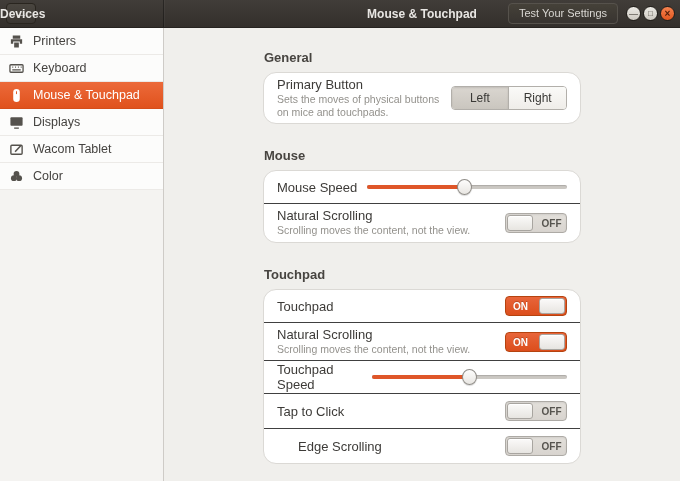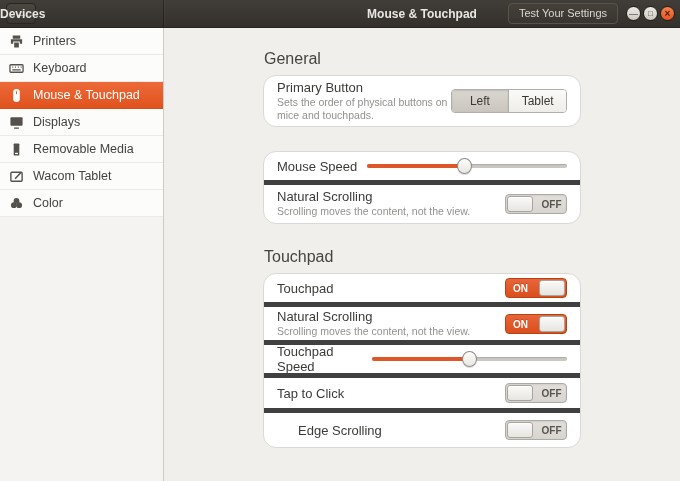--- a/index.html
+++ b/index.html
@@ -34,23 +34,23 @@
   .sidebar { width:164px; background:#f4f3f1; border-right:1px solid #cecbc7; }
   .side-item { height:27px; display:flex; align-items:center; gap:9px; padding-left:9px;
     background:#fcfcfb; border-bottom:1px solid #eceae7; color:#454340; font-size:12.5px; cursor:default; }
   .side-item .icon { width:15px; height:15px; color:#55524d; flex:0 0 auto; display:flex; }
   .side-item.selected { background:linear-gradient(#ec6a3a,#e0521d); border-bottom-color:#d54e1a; color:#fff; }
   .side-item.selected .icon { color:#fff; }
   .icon svg { width:15px; height:15px; }
 
   .content { flex:1; background:#f0efec; padding-top:22px; overflow:hidden; }
   .section { width:318px; margin:0 auto 24px; }
-  .section-title { font-size:16px; font-weight:normal; color:#474440; margin:0 0 7px 1px; }
+  .section-title { font-size:13px; font-weight:bold; color:#474440; margin:0 0 7px 1px; }
   .card { background:#fff; border:1px solid #dbd9d5; border-radius:13px; }
-  .row { display:flex; align-items:center; padding:0 13px; border-bottom:5px solid #404040; }
+  .row { display:flex; align-items:center; padding:0 13px; border-bottom:1px solid #404040; }
   .row:last-child { border-bottom:none; }
   .row-text { min-width:0; }
   .row-label { font-size:13px; color:#3d3b38; }
   .row-desc { font-size:10.5px; color:#93918c; margin-top:1px; line-height:1.25; }
   .r-h50 { height:50px; } .r-h38 { height:38px; } .r-h33 { height:33px; }
 
   
   .segmented { margin-left:auto; width:118px; height:24px; display:flex;
     border:1px solid #b2afaa; border-radius:4px; overflow:hidden; font-size:12px; color:#3a3936; }
   .seg-btn { flex:1; text-align:center; line-height:22px; background:linear-gradient(#fafaf8,#efede9); }
@@ -135,29 +135,20 @@
         <svg viewBox="0 0 16 16">
             <rect x="1.5" y="2.5" width="13" height="9" rx="1" fill="currentColor"></rect>
             <path stroke="currentColor" stroke-width="1.4" d="M5.5 14h5"></path>
           </svg>
       </span>
       <span>Displays</span>
     </div>
     <div class="side-item">
       <span class="icon">
         <svg viewBox="0 0 16 16">
-            <rect x="5" y="1.5" width="6" height="13" rx="1" fill="currentColor"></rect>
-            <rect x="6.5" y="11.5" width="3" height="1.4" fill="#fff"></rect>
-          </svg>
-      </span>
-      <span>Removable Media</span>
-    </div>
-    <div class="side-item">
-      <span class="icon">
-        <svg viewBox="0 0 16 16">
             <rect x="2" y="3.5" width="12" height="9.5" rx="1" fill="none" stroke="currentColor" stroke-width="1.5"></rect>
             <path stroke="currentColor" stroke-width="1.6" d="M6.5 10.5 13 3.5"></path>
           </svg>
       </span>
       <span>Wacom Tablet</span>
     </div>
     <div class="side-item">
       <span class="icon">
         <svg viewBox="0 0 16 16">
             <circle cx="5.2" cy="9.8" r="3.1" fill="currentColor"></circle>
@@ -170,31 +161,32 @@
   </div>
 
   <div class="content">
 
     <div class="section">
       <div class="section-title">General</div>
       <div class="card">
         <div class="row r-h50">
           <div class="row-text">
             <div class="row-label">Primary Button</div>
-            <div class="row-desc" style="width:176px;">Sets the order of physical buttons on mice and touchpads.</div>
+            <div class="row-desc" style="width:176px;">Sets the moves of physical buttons on mice and touchpads.</div>
           </div>
           <div class="segmented">
             <div class="seg-btn selected">Left</div>
-            <div class="seg-btn">Tablet</div>
+            <div class="seg-btn">Right</div>
           </div>
         </div>
       </div>
     </div>
 
     <div class="section">
+      <div class="section-title">Mouse</div>
       <div class="card">
         <div class="row r-h33">
           <div class="row-label">Mouse Speed</div>
           <div class="slider" style="--pct: 49%;">
             <div class="slider-track"></div>
             <div class="slider-fill"></div>
             <div class="slider-handle"></div>
           </div>
         </div>
         <div class="row r-h38">

